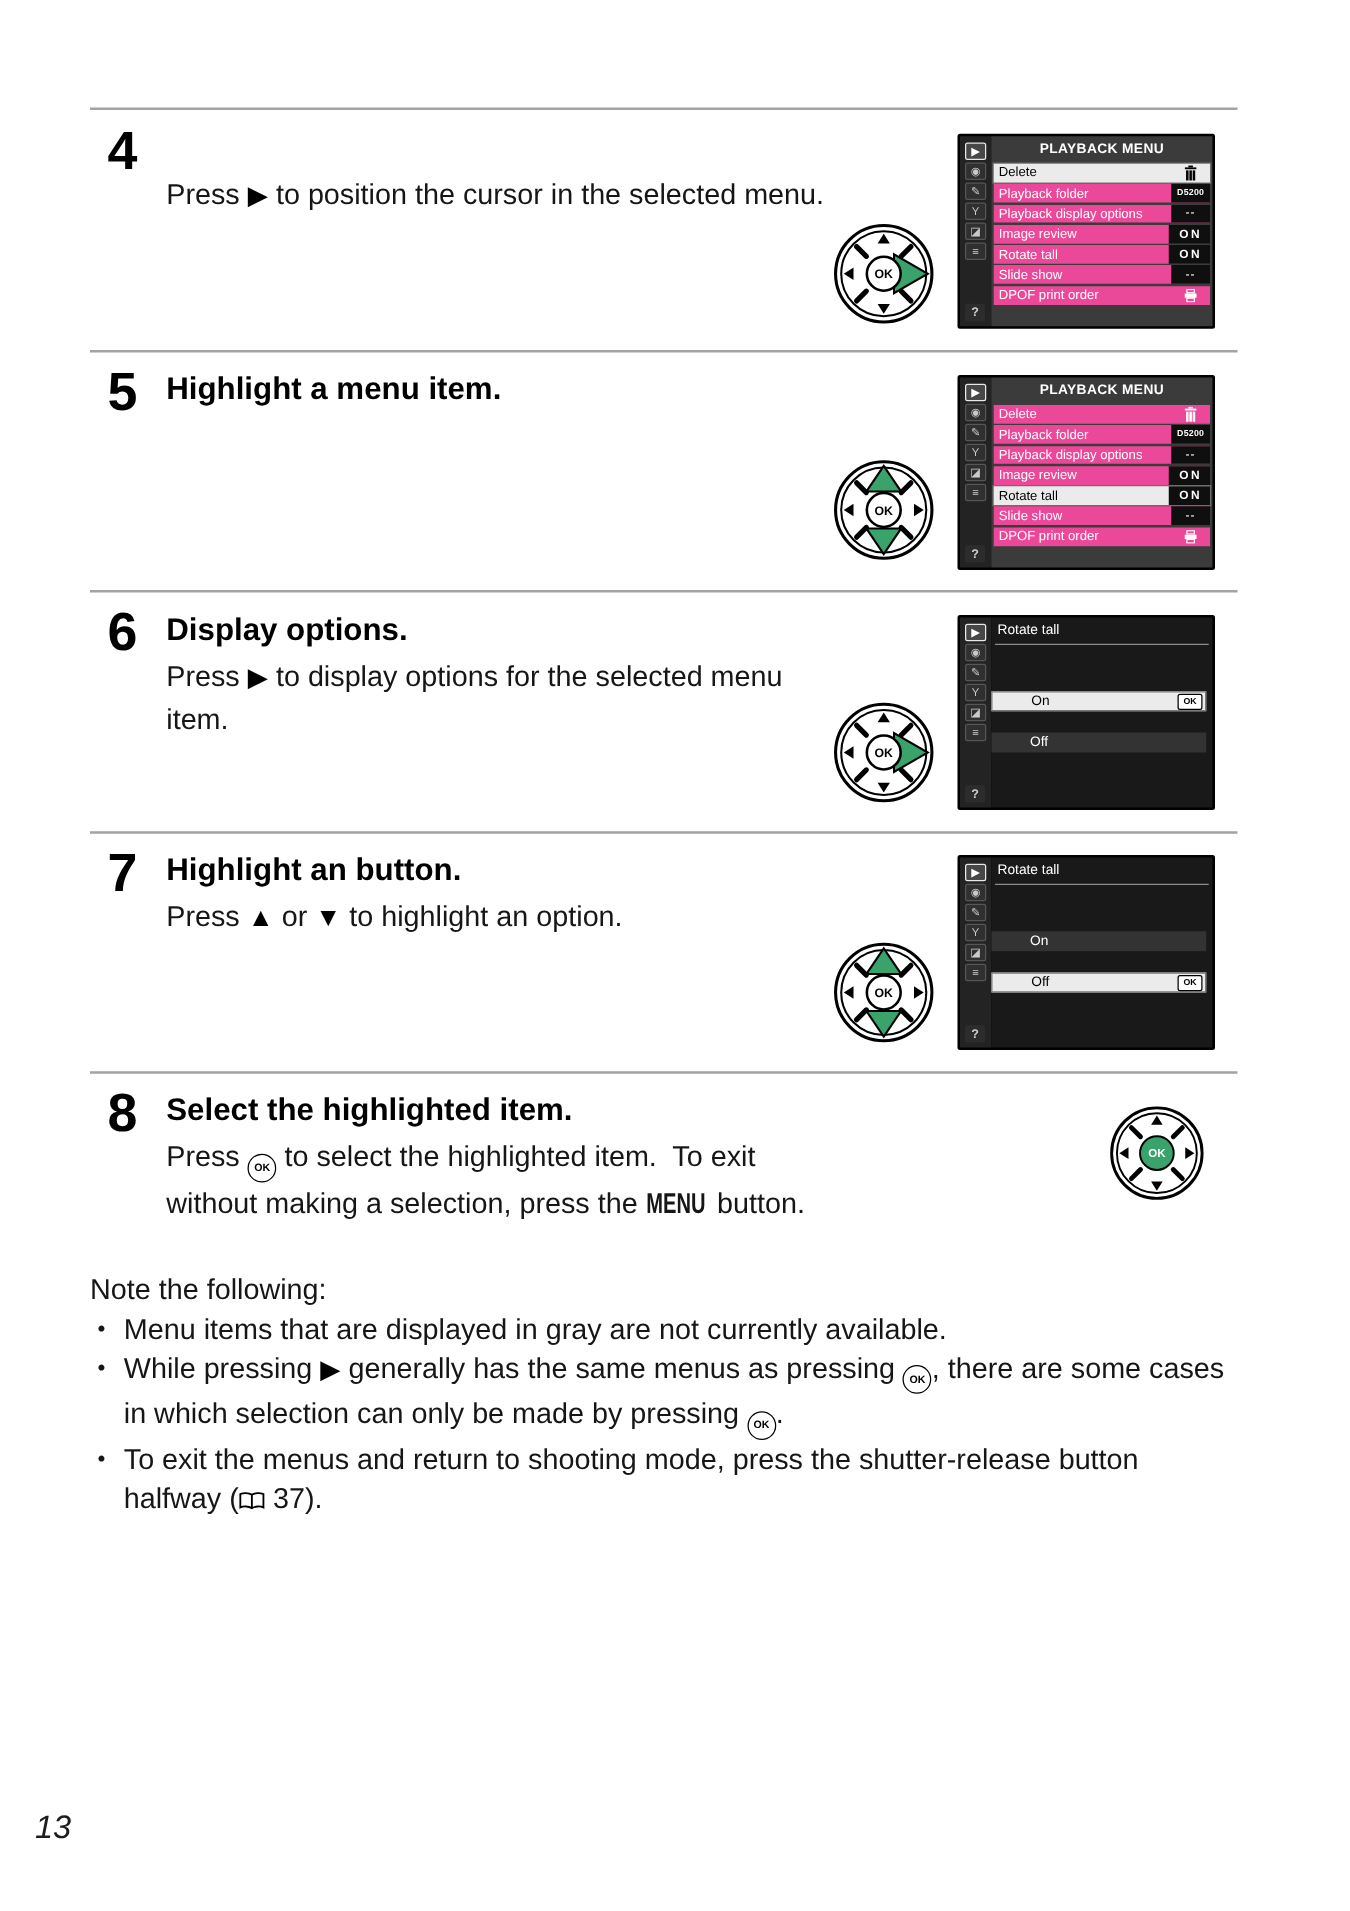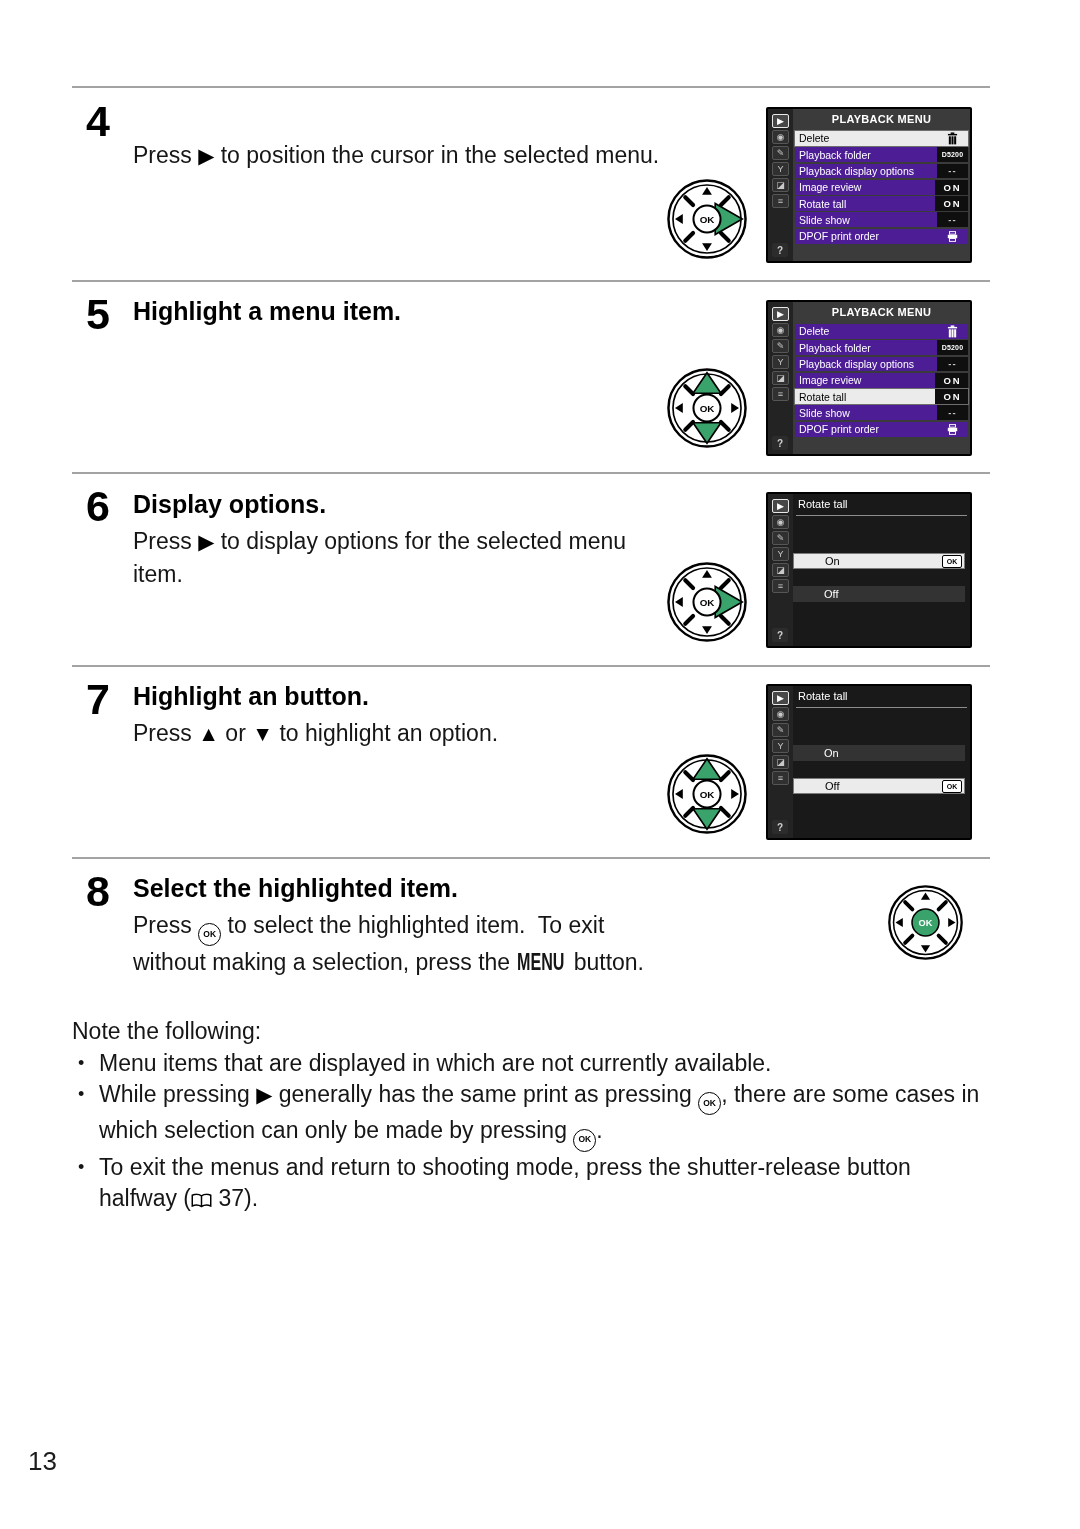--- a/index.html
+++ b/index.html
@@ -23,21 +23,21 @@
   .tab{width:17px;height:14px;display:flex;align-items:center;justify-content:center;font-size:9px;
        line-height:1;color:#c9c9c9;background:#303030;border:1px solid #565656;border-radius:2px;
        box-sizing:border-box;overflow:hidden;}
   .tab.sel{background:#474747;border-color:#e8e8e8;color:#fff;}
   .helpbox{position:absolute;bottom:4px;left:4px;width:16px;height:14px;background:#2c2c2c;
            border-radius:2px;color:#cfcfcf;font-size:10px;font-weight:700;display:flex;
            align-items:center;justify-content:center;}
   .main{flex:1;background:#3b3b3b;position:relative;overflow:hidden;}
   .mtitle{height:21px;text-align:center;color:#fff;font-size:11px;font-weight:700;line-height:21px;letter-spacing:.3px;}
   .rows{position:absolute;top:22px;left:2px;right:2px;}
-  .mrow{height:14.8px;margin-bottom:1.5px;background:#4c1d95;color:#fff;font-size:10.5px;
+  .mrow{height:14.8px;margin-bottom:1.5px;background:#ec4899;color:#fff;font-size:10.5px;
         display:flex;align-items:center;padding-left:4px;box-sizing:border-box;}
   .mrow.hl{background:#ebebeb;color:#000;box-shadow:0 0 0 1px #6e6e6e;}
   .lbl{flex:1;white-space:nowrap;overflow:hidden;}
   .val{width:31px;align-self:stretch;background:#0f0f0f;color:#fff;font-weight:700;font-size:9.5px;
        display:flex;align-items:center;justify-content:center;}
   .val.v-small{font-size:7px;letter-spacing:.2px;}
   .val.v-on{letter-spacing:2px;padding-left:2px;}
   .val.v-dim{color:#c9c9c9;letter-spacing:1px;}
   .vicon{width:31px;align-self:stretch;display:flex;align-items:center;justify-content:center;background:transparent;}
   .vicon svg{width:11px;height:13px;}
@@ -55,21 +55,21 @@
   
   .dpad{position:absolute;width:82px;height:82px;}
   .dpad svg{width:100%;height:100%;overflow:visible;}
   .dpad text{font-family:"Liberation Sans","DejaVu Sans",sans-serif;}
   
   .notes{position:absolute;left:72px;top:1016px;width:918px;font-size:23px;line-height:31.5px;color:#161616;}
   .bullet{display:flex;}
   .bdot{width:27px;padding-left:6px;box-sizing:border-box;font-size:18px;line-height:31.5px;}
   .btext{flex:1;white-space:pre-wrap;}
   .bookicon{vertical-align:-2px;}
-  .pagenum{position:absolute;left:28px;top:1446px;font-size:26px;color:#1c1c1c;}
+  .pagenum{position:absolute;left:28px;top:1446px;font-size:26px;color:#1c1c1c;font-style:italic;}
 </style>
 </head>
 <body>
 
 <svg width="0" height="0" style="position:absolute" aria-hidden="true">
   <defs>
     <symbol id="s-trash" viewBox="0 0 12 14">
       <rect x="1" y="2" width="10" height="1.6" fill="currentColor"></rect>
       <rect x="4" y="0.4" width="4" height="1.6" fill="currentColor"></rect>
       <rect x="2" y="4.6" width="2.2" height="8.8" fill="currentColor"></rect>
@@ -413,25 +413,25 @@
       <polygon points="89,50 79.5,44 79.5,56" fill="#000"></polygon>
       <circle cx="50" cy="50" r="17.5" fill="#3aa36b" stroke="#000" stroke-width="2"></circle>
       <text x="50" y="54.5" font-size="12" font-weight="bold" text-anchor="middle" fill="#fff">OK</text>
     </svg>
   </div>
 
   <div class="notes">
     <div class="nintro">Note the following:</div>
     <div class="bullet">
       <span class="bdot">•</span>
-      <div class="btext"><span>Menu items that are displayed in which are not currently available.</span></div>
+      <div class="btext"><span>Menu items that are displayed in gray are not currently available.</span></div>
     </div>
     <div class="bullet">
       <span class="bdot">•</span>
-      <div class="btext"><span>While pressing </span><span class="tri">▶</span><span> generally has the same print as pressing </span><span class="okglyph">OK</span><span>, there are some cases in which selection can only be made by pressing </span><span class="okglyph">OK</span><span>.</span></div>
+      <div class="btext"><span>While pressing </span><span class="tri">▶</span><span> generally has the same menus as pressing </span><span class="okglyph">OK</span><span>, there are some cases in which selection can only be made by pressing </span><span class="okglyph">OK</span><span>.</span></div>
     </div>
     <div class="bullet">
       <span class="bdot">•</span>
       <div class="btext"><span>To exit the menus and return to shooting mode, press the shutter-release button halfway (</span><svg class="bookicon" width="21" height="15" viewBox="0 0 20 14">
             <use href="#s-book"></use>
           </svg><span> 37).</span></div>
     </div>
   </div>
 
   <div class="pagenum">13</div>

